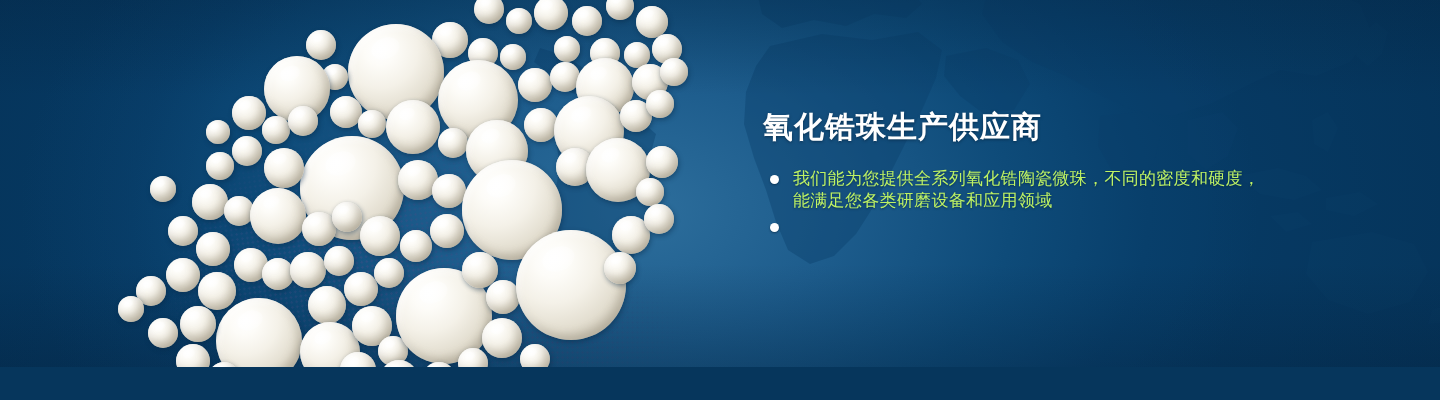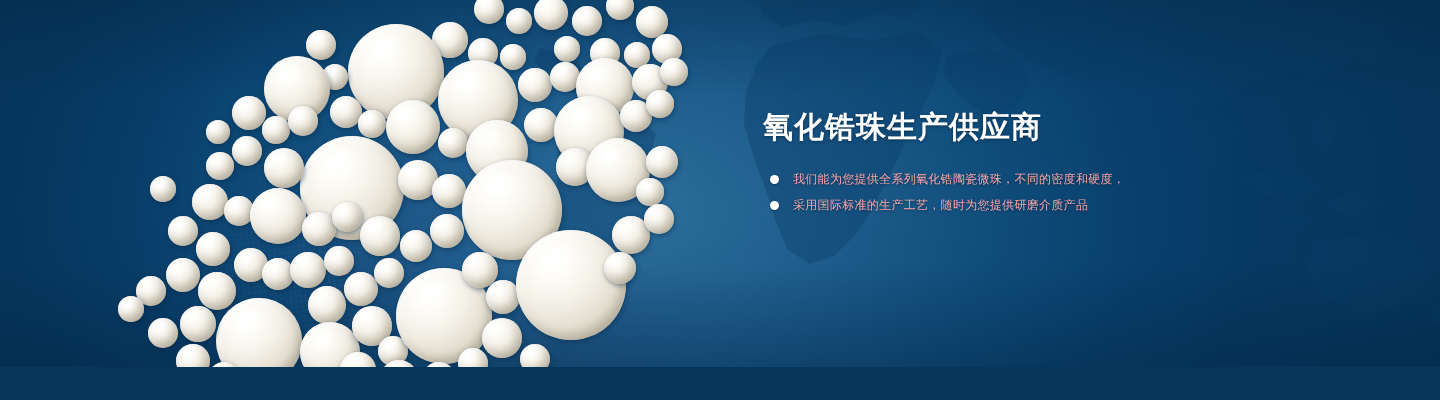--- a/index.html
+++ b/index.html
@@ -86,22 +86,22 @@
     font-size:30px;line-height:38px;font-weight:600;letter-spacing:1px;
     color:#ffffff;
     text-shadow:0 1px 3px rgba(2,26,48,.55);
     margin:0 0 22px 0;
     white-space:nowrap;
   }
   .bullets{list-style:none;margin:0;padding:0;}
   .bullet{
     position:relative;
     padding-left:30px;
-    font-size:12px;line-height:22px;
-    color:#fca5a5;
+    font-size:17px;line-height:22px;
+    color:#bef264;
     text-shadow:0 1px 2px rgba(2,26,48,.5);
     margin-bottom:4px;
     letter-spacing:.3px;
   }
   .bullet .dot{
     position:absolute;left:7px;top:7px;
     width:9px;height:9px;border-radius:50%;
     background:#ffffff;
     box-shadow:0 1px 2px rgba(2,26,48,.5);
   }
@@ -265,21 +265,21 @@
     <div class="bead sm" style="left:206px;top:120px;width:24px;height:24px;"></div>
   </div>
 
   <div class="textblock">
     <h1 class="headline">氧化锆珠生产供应商</h1>
 
     <ul class="bullets">
       <li class="bullet">
         <span class="dot"></span>
         <span>我们能为您提供全系列氧化锆陶瓷微珠，不同的密度和硬度，</span>
+        <span class="l2">能满足您各类研磨设备和应用领域</span>
       </li>
       <li class="bullet">
         <span class="dot"></span>
-        <span>采用国际标准的生产工艺，随时为您提供研磨介质产品</span>
       </li>
     </ul>
   </div>
 
 </div>
 
 </body></html>

